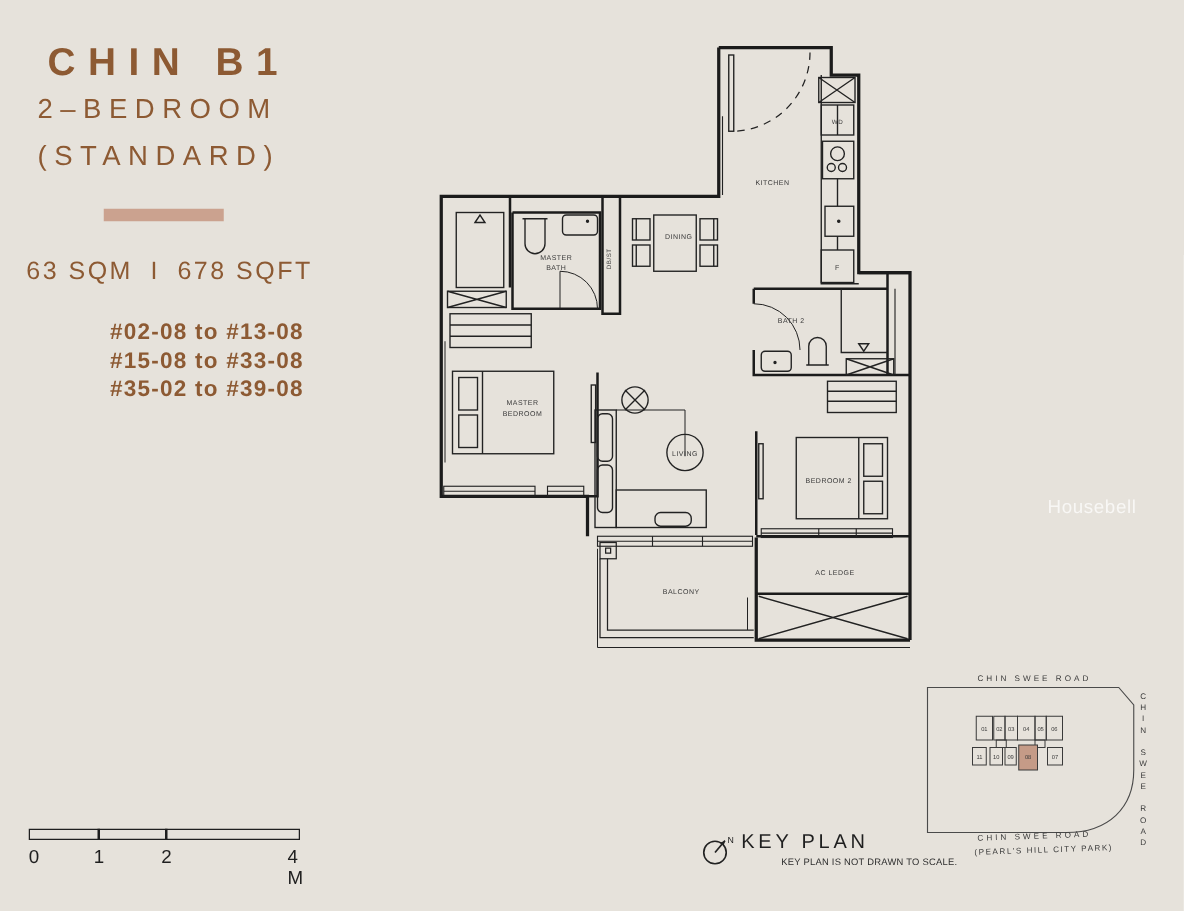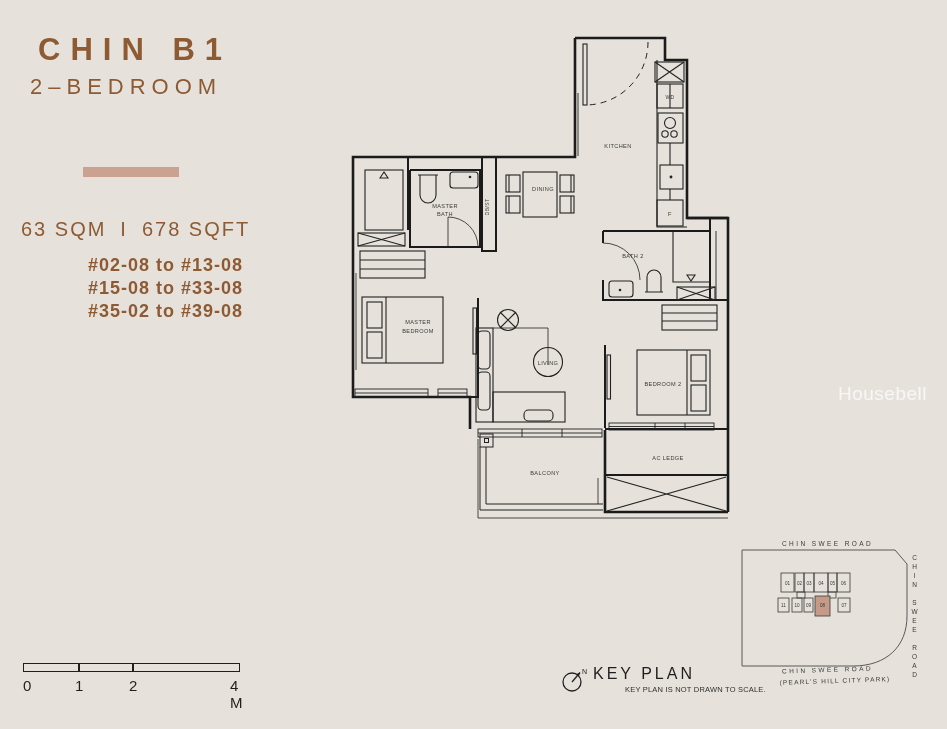--- a/index.html
+++ b/index.html
@@ -8,27 +8,27 @@
     background:#E6E2DB;
     font-family:"Liberation Sans",sans-serif;
     color:#8D5A33;
   }
   
   .type-title{position:absolute;left:38px;top:32px;font-size:31px;font-weight:700;letter-spacing:10px;color:#8D5A33;white-space:nowrap;}
   .subtitle{position:absolute;left:30px;font-size:22px;font-weight:400;letter-spacing:6px;color:#8D5A33;white-space:nowrap;}
   .subtitle.l1{top:74px;}
   .subtitle.l2{top:112px;}
   .divider{position:absolute;left:83px;top:167px;width:96px;height:10px;background:#CBA28F;}
-  .area-line{position:absolute;left:21px;top:206px;font-size:20px;font-weight:400;letter-spacing:2px;display:flex;gap:14px;color:#8D5A33;white-space:nowrap;margin-top:12px;}
+  .area-line{position:absolute;left:21px;top:206px;font-size:20px;font-weight:400;letter-spacing:2px;display:flex;gap:14px;color:#8D5A33;white-space:nowrap;}
   .stacks{position:absolute;left:40px;top:254px;font-size:18px;font-weight:700;letter-spacing:1px;line-height:23px;color:#8D5A33;white-space:nowrap;margin-left:48px;}
   
   .plan-svg{position:absolute;left:330px;top:25px;}
   .plan-svg text{font-family:"Liberation Sans",sans-serif;fill:#3B3B3B;letter-spacing:.4px;}
   
-  .watermark{position:absolute;left:838px;top:383px;font-size:19px;color:rgba(255,255,255,.72);letter-spacing:.5px;}
+  .watermark{position:absolute;left:838px;top:397px;font-size:15px;color:rgba(255,255,255,.72);letter-spacing:.5px;}
   
   .scalebar{position:absolute;left:23px;top:663px;width:230px;height:40px;}
   .scalebar .bar{position:absolute;left:0;top:0;width:217px;height:9px;border:1.6px solid #1f1f1f;box-sizing:border-box;}
   .scalebar .tick{position:absolute;top:0;width:1.6px;height:9px;background:#1f1f1f;}
   .scalebar .lab{position:absolute;top:14px;font-size:15px;color:#1f1f1f;font-weight:400;}
   
   .keyplan-head{position:absolute;left:560px;top:662px;width:220px;height:42px;color:#222;}
   .kp-title{position:absolute;left:33px;top:3px;font-size:16px;letter-spacing:3px;color:#1f1f1f;white-space:nowrap;}
   .kp-note{position:absolute;left:33px;top:23px;font-size:7.5px;letter-spacing:.2px;color:#2e2e2e;white-space:nowrap;padding-left:32px;}
   
@@ -40,20 +40,21 @@
   .kp-road.b2{left:0;top:139px;width:200px;text-align:center;letter-spacing:1.2px;transform:rotate(-2deg);}
   .kp-svg text{font-family:"Liberation Sans",sans-serif;fill:#3a3a3a;}
 </style>
 </head>
 <body>
 
 <div class="page">
 
   <div class="type-title">CHIN B1</div>
   <div class="subtitle l1">2–BEDROOM</div>
+  <div class="subtitle l2">(STANDARD)</div>
   <div class="divider"></div>
   <div class="area-line">
     <span>63 SQM</span>
     <span>I</span>
     <span>678 SQFT</span>
   </div>
   <div class="stacks">
     <div>#02-08 to #13-08</div>
     <div>#15-08 to #33-08</div>
     <div>#35-02 to #39-08</div>

